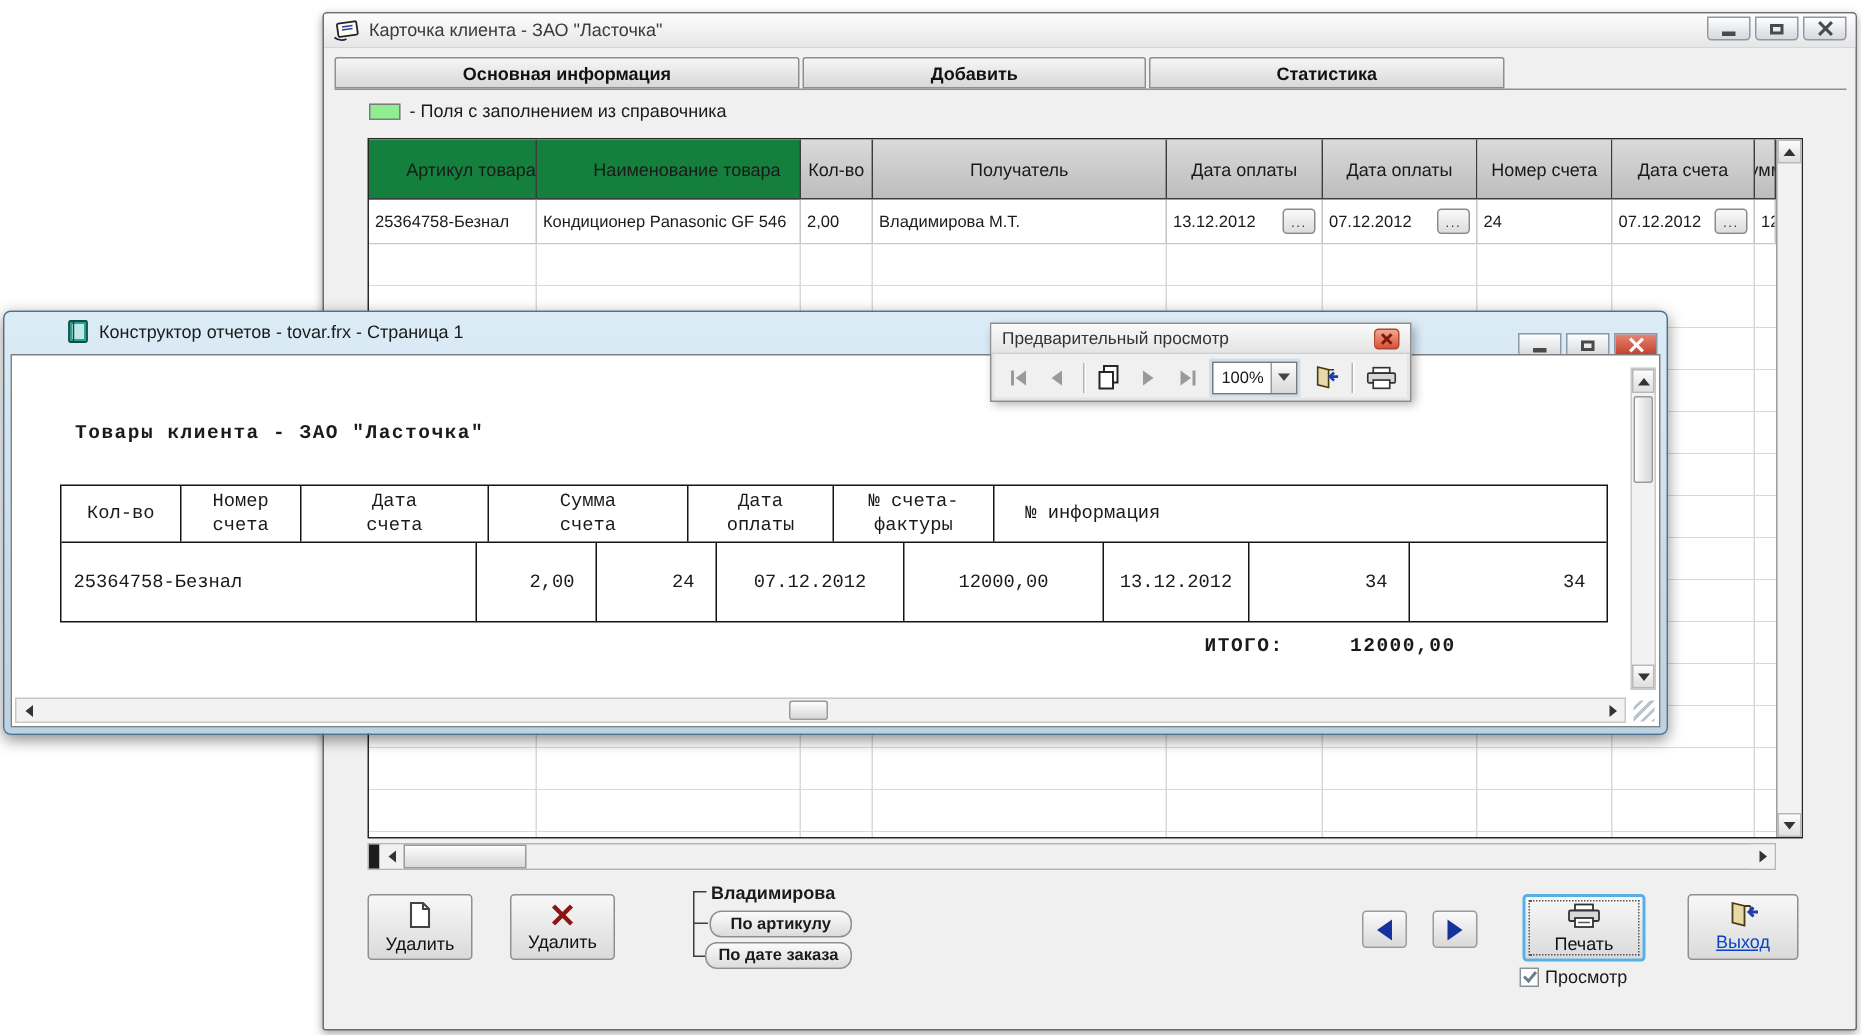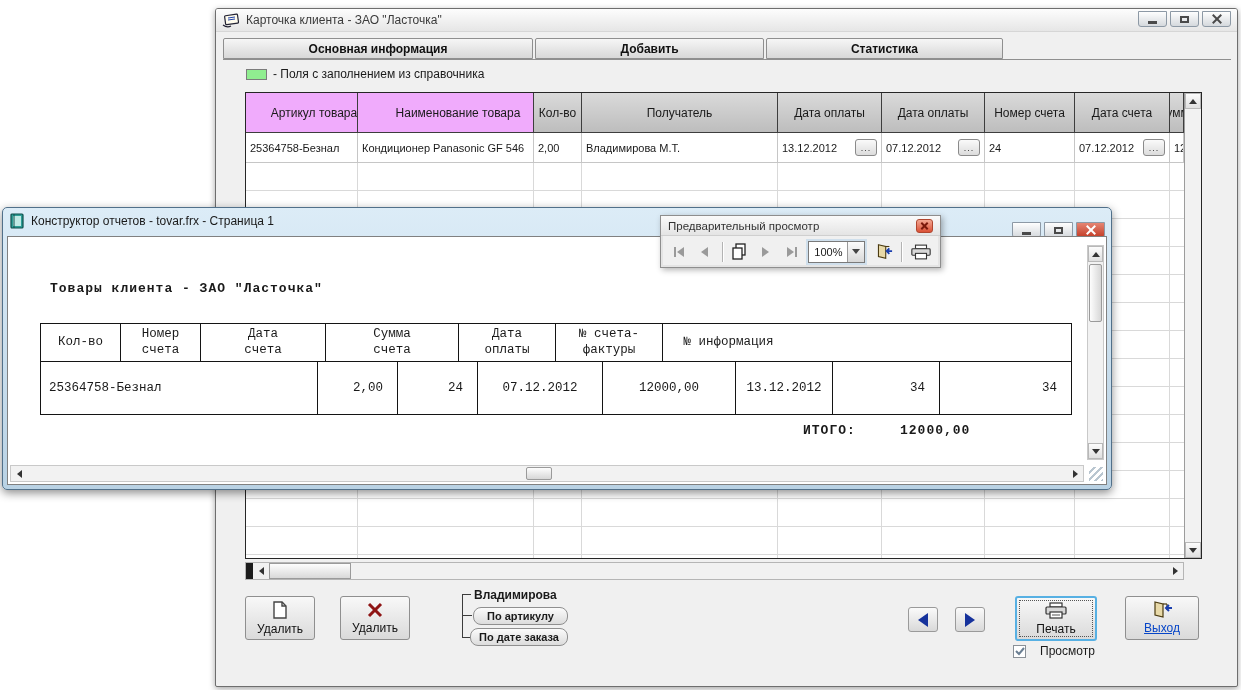--- a/index.html
+++ b/index.html
@@ -37,21 +37,21 @@
   .legend-swatch { position:absolute; left:30px; top:60px; width:21px; height:11px; background:#90ee90; border:1px solid #7c7c7c; }
   .legend-text { position:absolute; left:57px; top:58px; font-size:12px; }
 
   
   .grid { position:absolute; left:29px; top:83px; width:957px; height:467px; background:#fff; border:1px solid #262626; }
   .grid-cells { position:absolute; left:0; top:0; width:938px; height:100%; overflow:hidden; }
   .ghead { display:flex; height:40px; }
   .ghead .hc { border-right:1px solid #3d3d3d; border-bottom:1px solid #3d3d3d;
     display:flex; align-items:center; justify-content:center; font-size:12px;
     background:linear-gradient(#dadada,#bdbdbd); overflow:hidden; white-space:nowrap; }
-  .ghead .hc.green { background:#f0abfc;padding-left:25px; }
+  .ghead .hc.green { background:#15803d;padding-left:25px; }
   .grow { display:flex; height:30px; }
   .grow .dc { border-right:1px solid #c6c6c6; border-bottom:1px solid #c6c6c6; font-size:11px;
     display:flex; align-items:center; padding:0 4px; overflow:hidden; white-space:nowrap; gap:4px; }
   .dots-btn { margin-left:auto; width:22px; height:17px; border:1px solid #8a8a8a; border-radius:3px;
     background:linear-gradient(#fafafa,#dcdcdc); font-size:9px; line-height:8px; color:#333; letter-spacing:1px;
     display:flex; align-items:flex-end; justify-content:center; padding-bottom:3px; flex:0 0 auto; }
   .gempty { position:relative; height:396px;
     background:repeating-linear-gradient(180deg, #fff 0 27px, #d9d9d9 27px 28px); }
   .vline { position:absolute; top:0; bottom:0; width:1px; background:#d9d9d9; }
 
@@ -75,27 +75,27 @@
   .smallbtn { position:absolute; display:flex; align-items:center; justify-content:center;
     background:linear-gradient(#fbfbfb,#dcdcdc); border:1px solid #8f8f8f; border-radius:8px; font-size:11px; font-weight:bold; }
   .bracket { position:absolute; background:#3c3c3c; }
   .order-label { position:absolute; font-size:12px; font-weight:bold; }
   .navbtn { position:absolute; width:30px; height:25px; display:flex; align-items:center; justify-content:center;
     background:linear-gradient(#fafafa,#d9d9d9); border:1px solid #9a9a9a; border-radius:3px; }
   .nav-tri-l { width:0; height:0; border-top:7px solid transparent; border-bottom:7px solid transparent; border-right:10px solid #16329c; }
   .nav-tri-r { width:0; height:0; border-top:7px solid transparent; border-bottom:7px solid transparent; border-left:10px solid #16329c; }
   #print-btn { border:2px solid #57b0e3; outline:1px dotted #555; outline-offset:-5px; }
   .exit-label { color:#0645c8; text-decoration:underline; }
-  .chk-row { position:absolute; left:1013px; top:644px; display:flex; align-items:center; gap:14px; font-size:12px; }
+  .chk-row { position:absolute; left:1013px; top:644px; display:flex; align-items:center; gap:4px; font-size:12px; }
   .chk-box { width:13px; height:13px; background:#fff; border:1px solid #8a9097; display:flex; align-items:center; justify-content:center; }
 
   
   #report-window { position:absolute; left:2px; top:207px; width:1110px; height:283px; border:1px solid #51708a;
     border-radius:5px; background:linear-gradient(#dcecf7,#b9d2e4); box-shadow:0 3px 10px rgba(0,0,0,.45); }
-  .rw-titlebar { height:25px; display:flex; align-items:center; gap:6px; padding:11px 6px; font-size:12px; color:#1a1a1a; }
+  .rw-titlebar { height:25px; display:flex; align-items:center; gap:6px; padding:11px 6px; font-size:12px; color:#1a1a1a;margin-left:35px; }
   .rw-content { position:absolute; left:4px; right:4px; top:28px; bottom:4px; background:#fff; border:1px solid #808080; overflow:hidden; }
   .mono { font-family:"Liberation Mono","DejaVu Sans Mono",monospace; }
   .doc-title { position:absolute; left:42px; top:44px; font-size:13px; font-weight:bold; letter-spacing:1px; }
   .rtable { position:absolute; left:32px; top:86px; width:1032px; border:1px solid #141414; }
   .rthead { display:flex; height:38px; border-bottom:1px solid #141414; }
   .rthead .rhc { border-right:1px solid #141414; display:flex; align-items:center; justify-content:center;
     text-align:center; font-size:12.5px; white-space:pre-line; line-height:1.25; }
   .rtrow { display:flex; height:52px; }
   .rtrow .rdc { border-right:1px solid #141414; display:flex; align-items:center; font-size:12.5px; white-space:nowrap; overflow:hidden; }
   .rhc:last-child,.rdc:last-child { border-right:none; }

